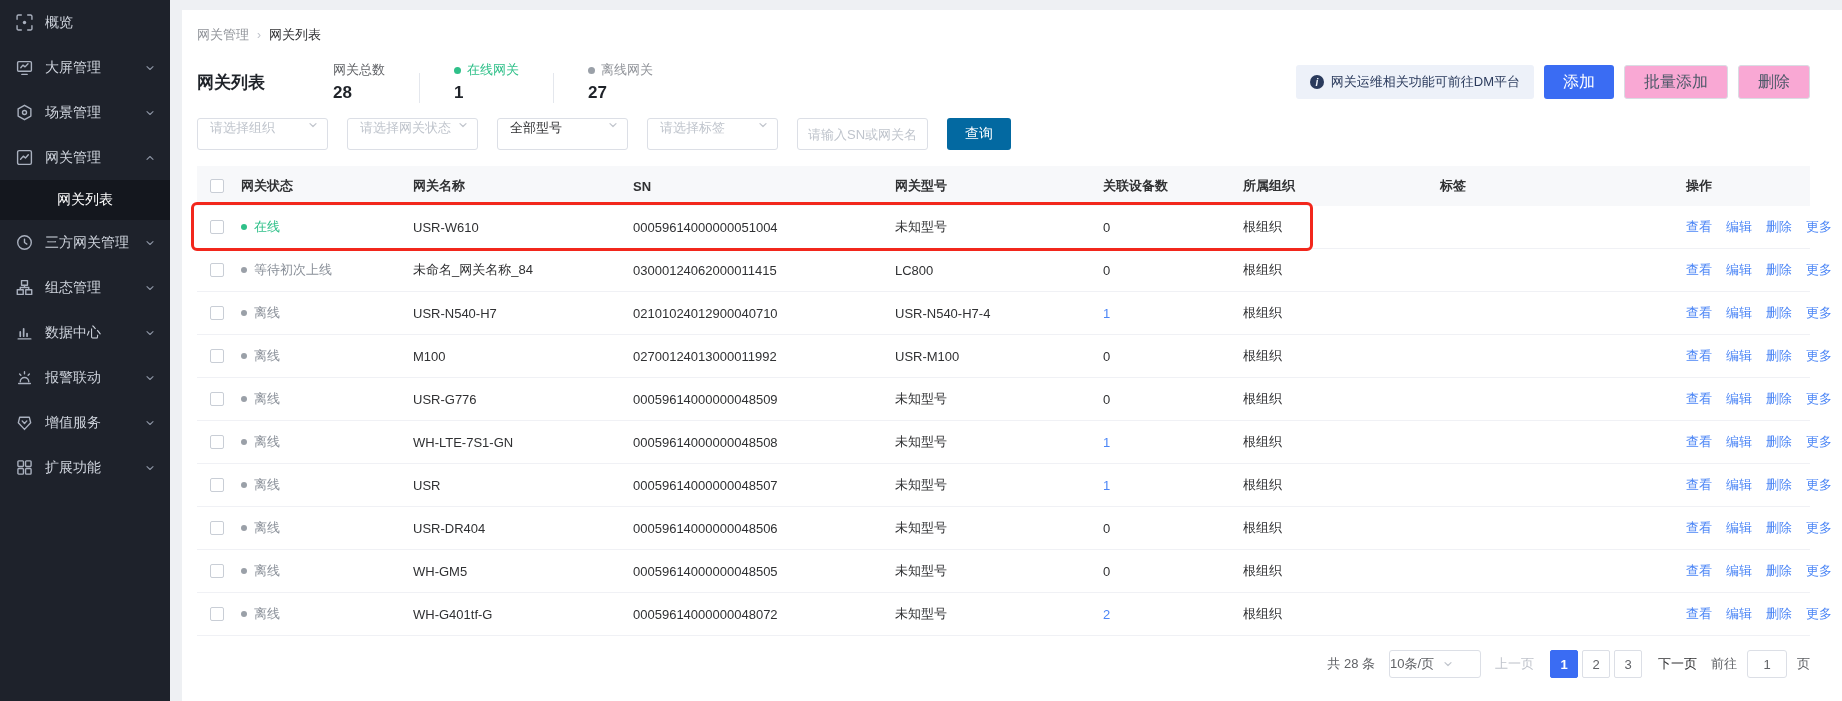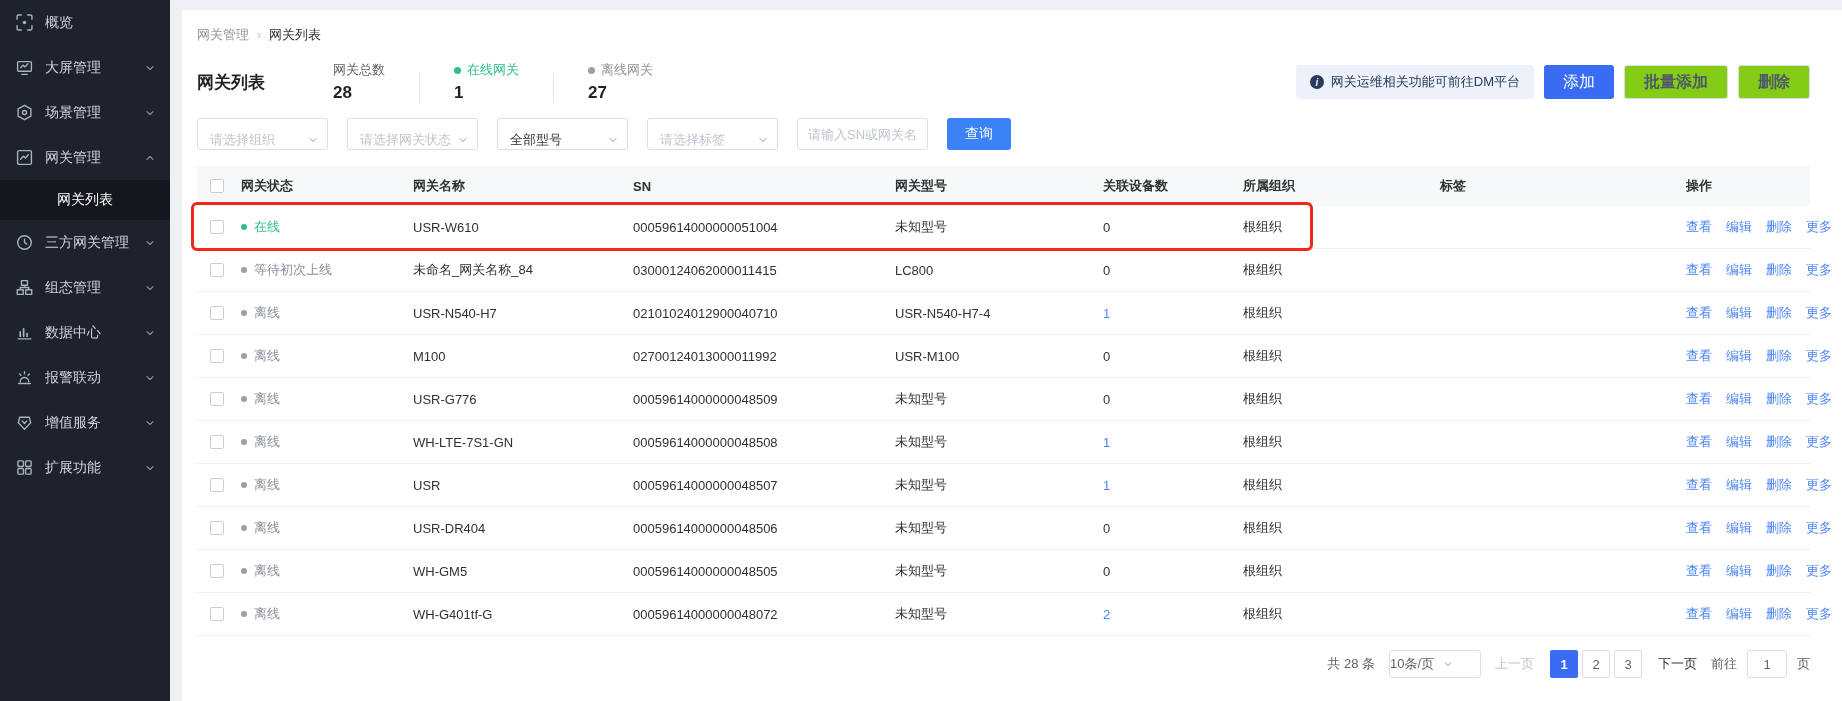--- a/index.html
+++ b/index.html
@@ -37,31 +37,31 @@
   .sdot.green { background:#2fc089; }
   .sdot.gray { background:#9aa0a8; }
   .stat-val { font-size:17px; font-weight:bold; color:#1f2329; }
   .stat-div { width:1px; height:30px; background:#e4e7ed; margin:0 34px; }
 
   .head-actions { margin-left:auto; display:flex; align-items:center; gap:10px; }
   .notice { height:34px; background:#edf1f9; color:#2a3a5c; display:flex; align-items:center; gap:7px; padding:0 14px; border-radius:3px; font-size:13px; }
   .info-ic { width:14px; height:14px; border-radius:50%; background:#2a3a5c; color:#edf1f9; font-size:10px; font-weight:bold; display:flex; align-items:center; justify-content:center; font-style:italic; }
   .btn { height:34px; padding:0 19px; border-radius:3px; font-size:16px; display:flex; align-items:center; cursor:pointer; }
   .btn.primary { background:#3a6cf3; color:#fff; }
-  .btn.plain { background:#84cc16; border:1px solid #d9dce3; color:#4e5969;font-weight:bold; }
+  .btn.plain { background:#f9a8d4; border:1px solid #d9dce3; color:#4e5969; }
 
   .filters { margin-top:12px; display:flex; align-items:center; gap:19px; }
-  .select { width:131px; height:32px; border:1px solid #dcdfe6; border-radius:3px; display:flex; align-items:center; padding:12px 8px 0 12px; cursor:pointer; background:#fff; }
+  .select { width:131px; height:32px; border:1px solid #dcdfe6; border-radius:3px; display:flex; align-items:flex-start; padding:0 8px 0 12px; cursor:pointer; background:#fff; }
   .select .ph { color:#bfc4cc; flex:1; font-size:13px; white-space:nowrap; overflow:hidden; }
   .select .val { color:#303133; flex:1; font-size:13px; }
   .sel-chev { width:12px; height:12px; color:#c0c4cc; }
   .sel-chev svg { width:12px; height:12px; display:block; }
   .txt-input { width:131px; height:32px; border:1px solid #dcdfe6; border-radius:3px; padding:0 10px; font-size:13px; color:#303133; font-family:inherit; outline:none; }
   .txt-input::placeholder { color:#bfc4cc; }
-  .btn-search { width:64px; height:32px; background:#3b82f6; color:#fff; border:none; border-radius:3px; font-size:14px; cursor:pointer; font-family:inherit; }
+  .btn-search { width:64px; height:32px; background:#0369a1; color:#fff; border:none; border-radius:3px; font-size:14px; cursor:pointer; font-family:inherit; }
 
   
   .table-wrap { margin-top:16px; position:relative; }
   .tgrid { display:grid; grid-template-columns:44px 172px 220px 262px 208px 140px 197px 246px 1fr; align-items:center; }
   .thead { height:40px; background:#f7f8fa; font-weight:bold; color:#303133; font-size:13px; }
   .trow { height:43px; border-bottom:1px solid #f0f1f5; font-size:13px; }
   .cell { padding-right:8px; display:flex; align-items:center; }
   .cell.first { padding-left:13px; }
   .checkbox { width:14px; height:14px; border:1px solid #c9ced6; border-radius:2px; background:#fff; cursor:pointer; }
   .dot { width:6px; height:6px; border-radius:50%; display:inline-block; margin-right:7px; }

